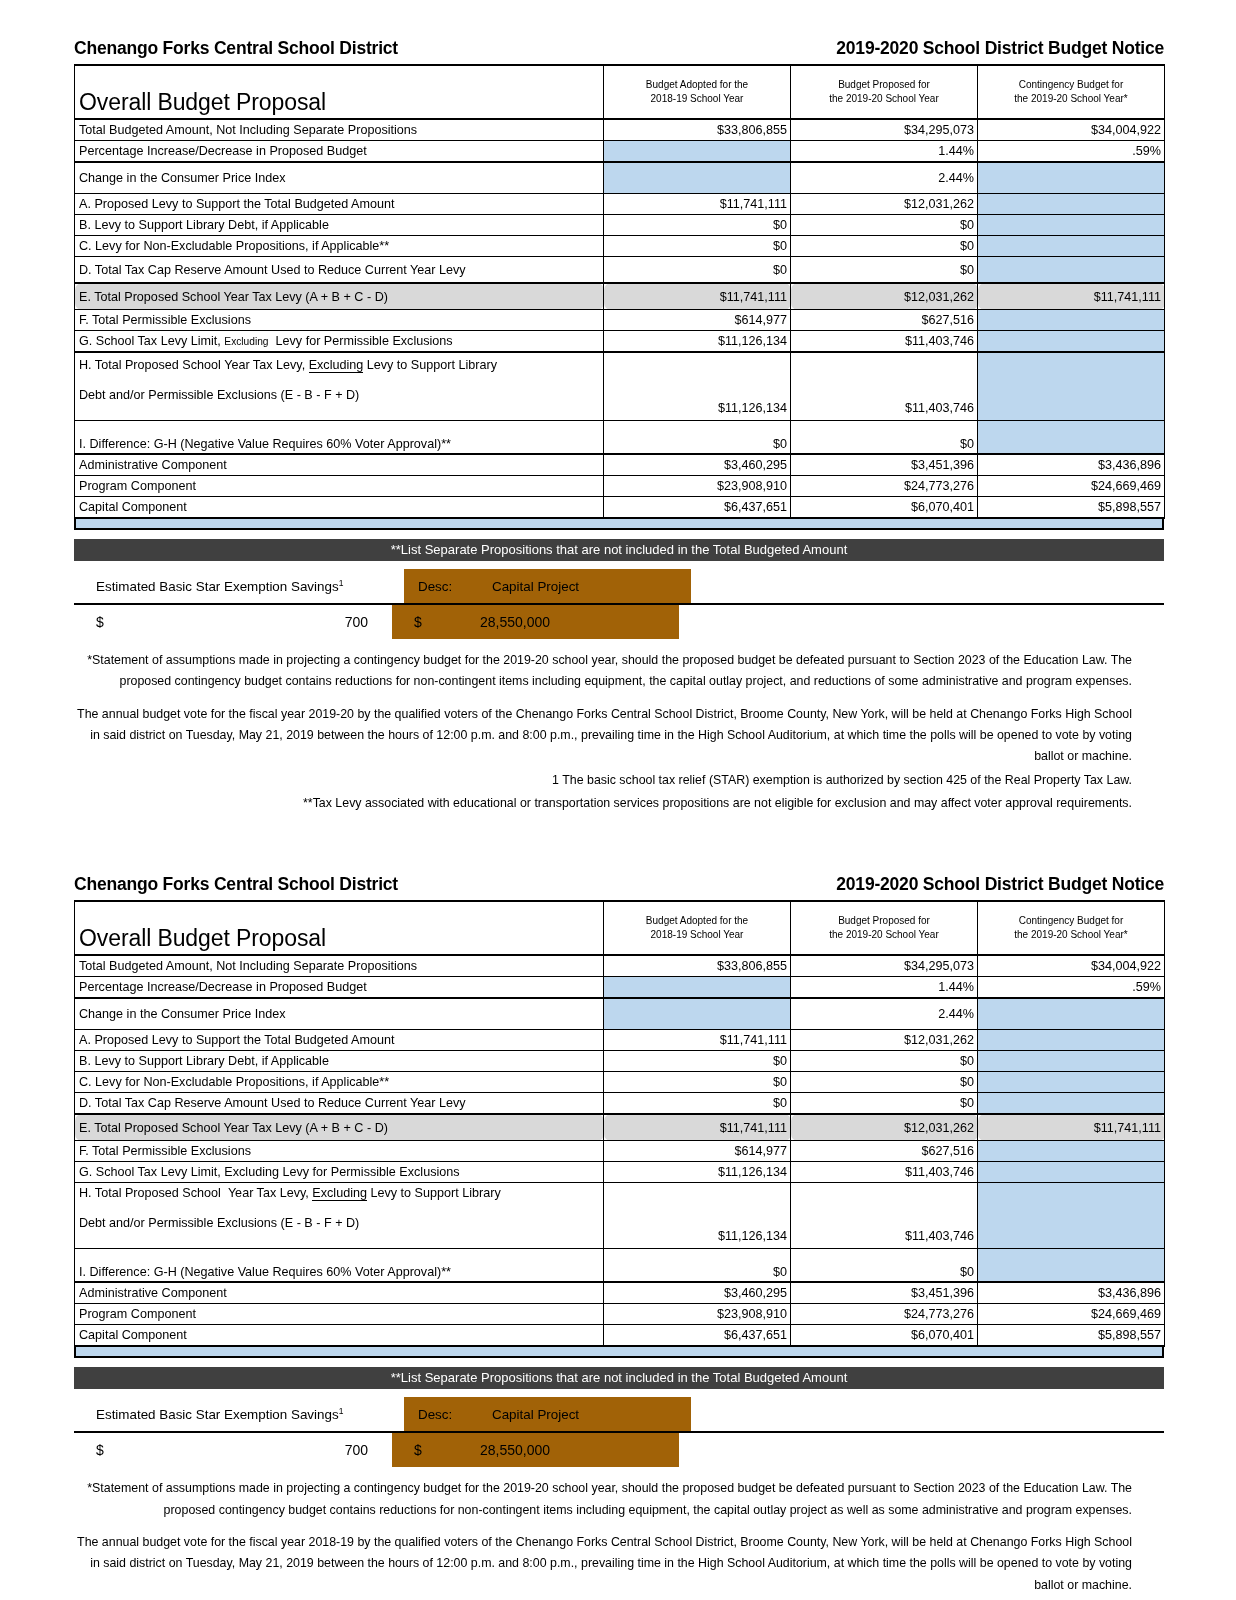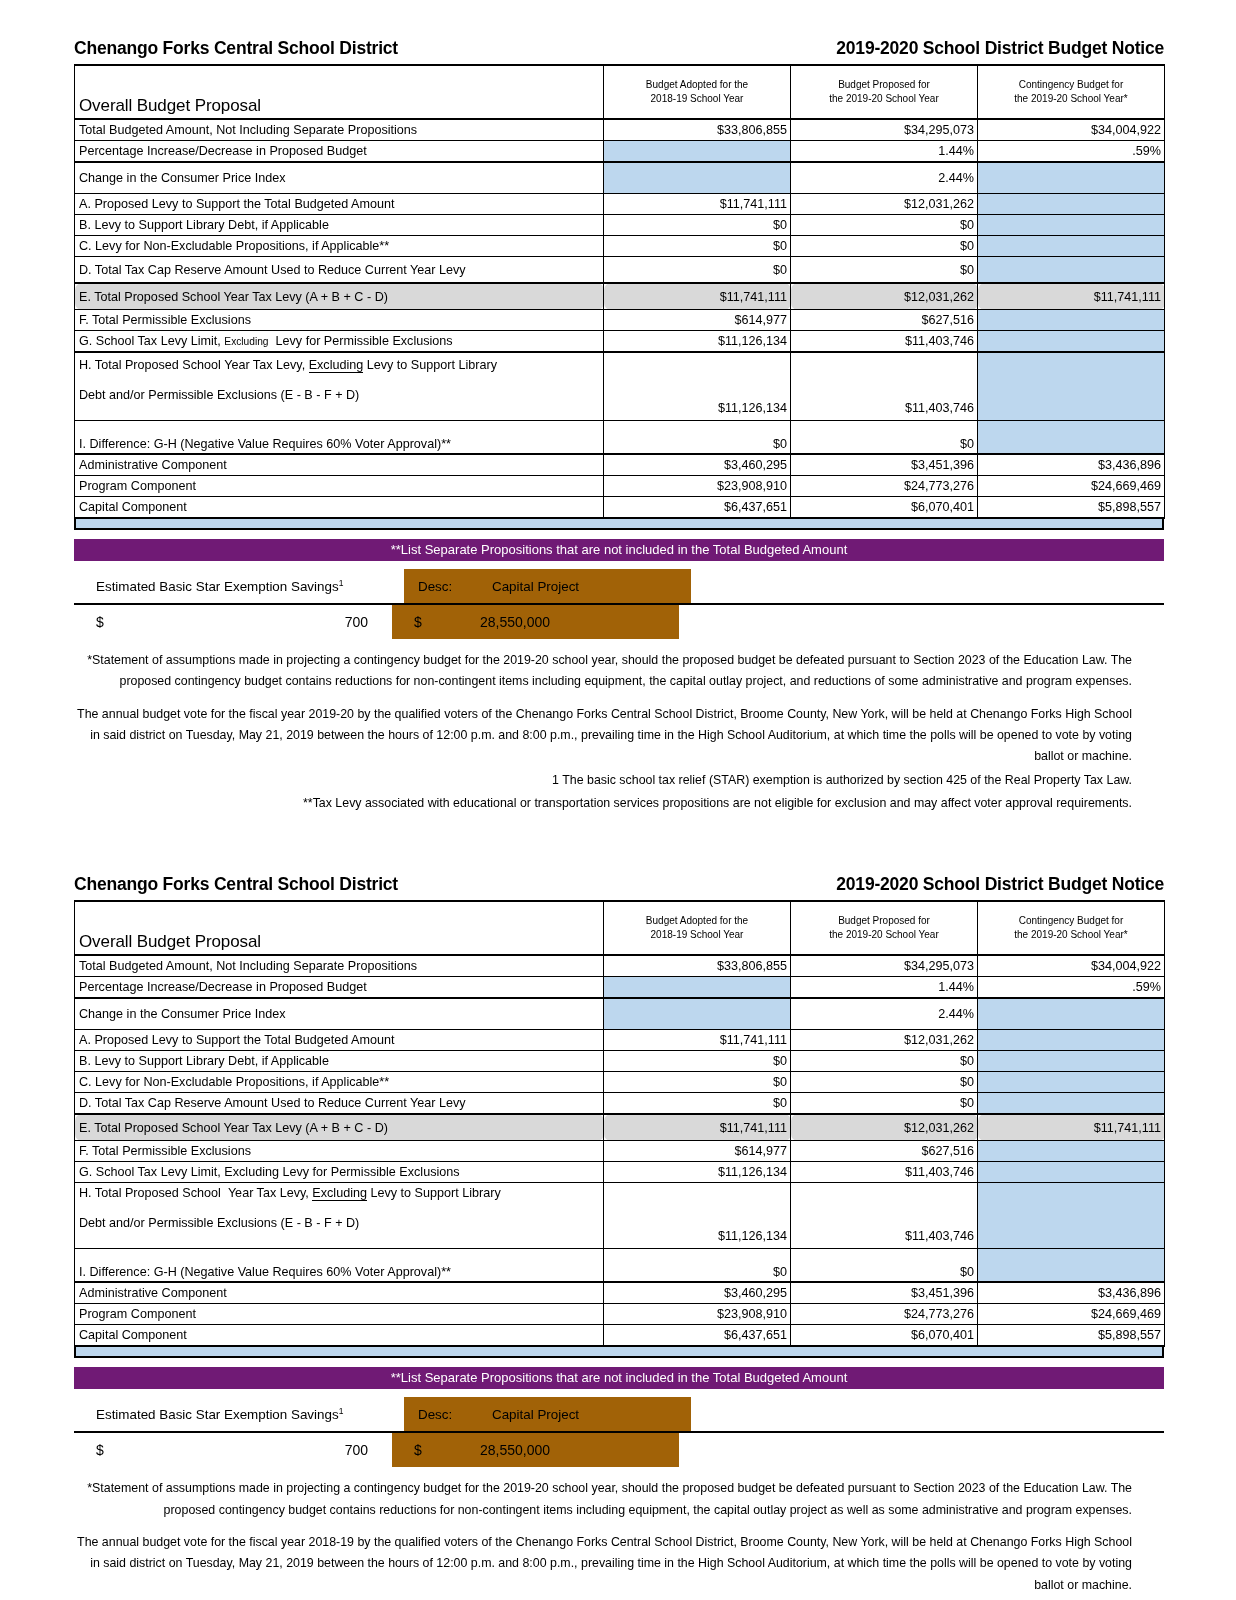--- a/index.html
+++ b/index.html
@@ -48,21 +48,21 @@
 
   table.budget td, table.budget th {
     border: 1px solid #000;
     padding: 0 4px;
     vertical-align: middle;
     font-weight: normal;
     background: #ffffff;
   }
   .hdr-label {
     font-weight: bold;
-    font-size: 17px;
+    font-size: 23px;
     vertical-align: bottom !important;
     padding-bottom: 2px !important;
     letter-spacing: -0.1px;
   }
   .hdr-col {
     text-align: center;
     font-size: 10px;
     line-height: 1.42;
     padding: 3px 2px !important;
   }
@@ -88,21 +88,21 @@
     background: #bdd7ee;
     border-left: 2.4px solid #000;
     border-right: 2.4px solid #000;
     border-bottom: 2.4px solid #000;
     box-sizing: border-box;
   }
 
   
   .banner {
     width: 1090px;
-    background: #701a75;
+    background: #404040;
     color: #ffffff;
     text-align: center;
     font-size: 13px;
     line-height: 22px;
     height: 22px;
     margin-top: 9px;
     box-sizing: border-box;
   }
 
   

